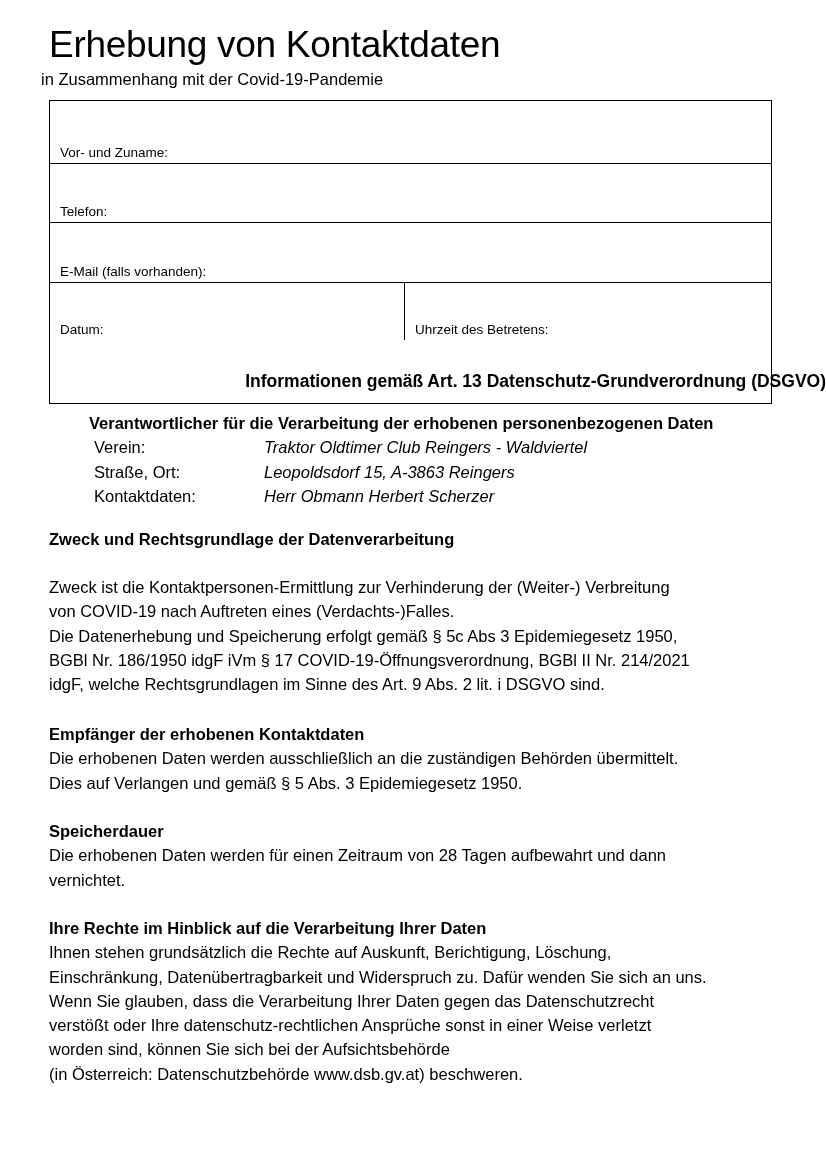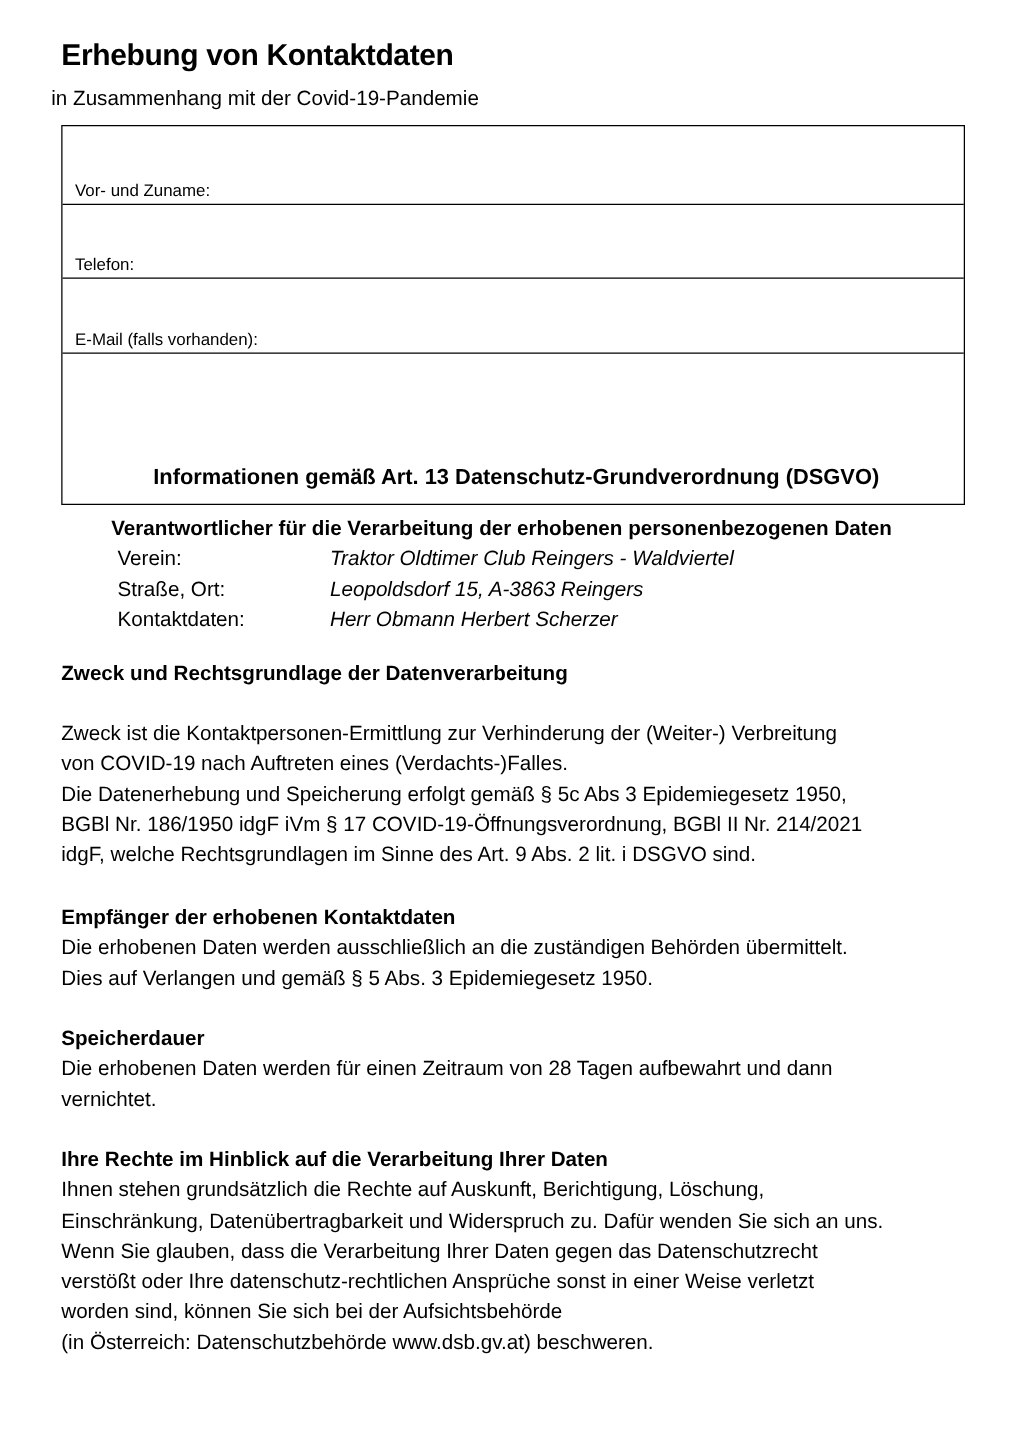--- a/index.html
+++ b/index.html
@@ -18,22 +18,22 @@
   .page {
     position: absolute;
     left: 0; top: 0;
     width: 826px;
     height: 1149px;
   }
   .title {
     position: absolute;
     left: 49px;
     top: 26px;
-    font-size: 24px;
-    font-weight: bold;
+    font-size: 37px;
+    font-weight: normal;
     letter-spacing: -0.3px;
     line-height: 38px;
     margin: 0;
   }
   .subtitle {
     position: absolute;
     left: 41px;
     top: 68px;
     font-size: 16.5px;
     line-height: 22px;
@@ -74,21 +74,21 @@
     top: 0;
     width: 1px;
     height: 100%;
     background: #000;
   }
   .info-heading {
     position: absolute;
     left: 0;
     width: 826px;
     top: 369px;
-    text-align: center;
+    text-align: right;
     font-size: 17.5px;
     font-weight: bold;
     line-height: 24px;
   }
   .section {
     position: absolute;
     left: 49px;
     width: 740px;
     font-size: 16.5px;
     line-height: 24.3px;
@@ -125,20 +125,29 @@
 
   <div class="form-box">
     <div class="form-row" style="top:0; height:63px;">
       <span class="form-label">Vor- und Zuname:</span>
     </div>
     <div class="form-row" style="top:63px; height:59px;">
       <span class="form-label">Telefon:</span>
     </div>
     <div class="form-row" style="top:122px; height:60px;">
       <span class="form-label">E-Mail (falls vorhanden):</span>
+    </div>
+    <div class="form-row last" style="top:182px; height:57px;">
+      <div class="form-cell" style="left:0; width:354px;">
+        <span class="form-label">Datum:</span>
+      </div>
+      <div class="divider-v"></div>
+      <div class="form-cell" style="left:355px; width:367px;">
+        <span class="form-label">Uhrzeit des Betretens:</span>
+      </div>
     </div>
   </div>
 
   <div class="info-heading">Informationen gemäß Art. 13 Datenschutz-Grundverordnung (DSGVO)</div>
 
   <div class="section" style="top:411px;margin-left:40px;">
     <div class="section-heading">Verantwortlicher für die Verarbeitung der erhobenen personenbezogenen Daten</div>
     <div class="kv-row">
       <span class="kv-key">Verein:</span>
       <span class="kv-val">Traktor Oldtimer Club Reingers - Waldviertel</span>

